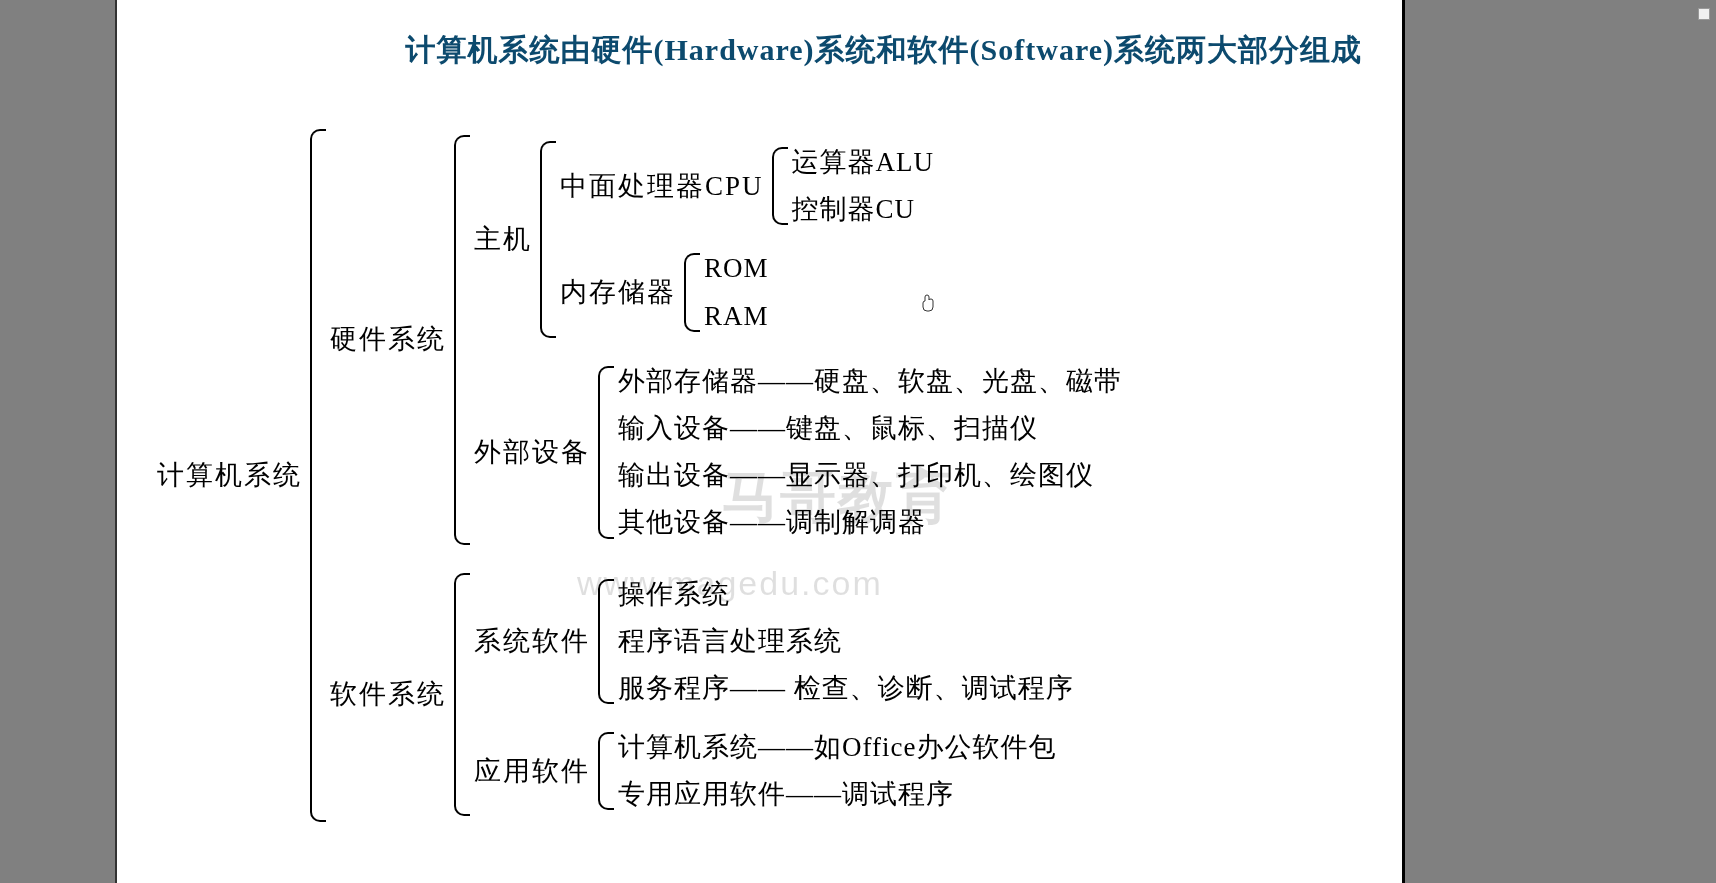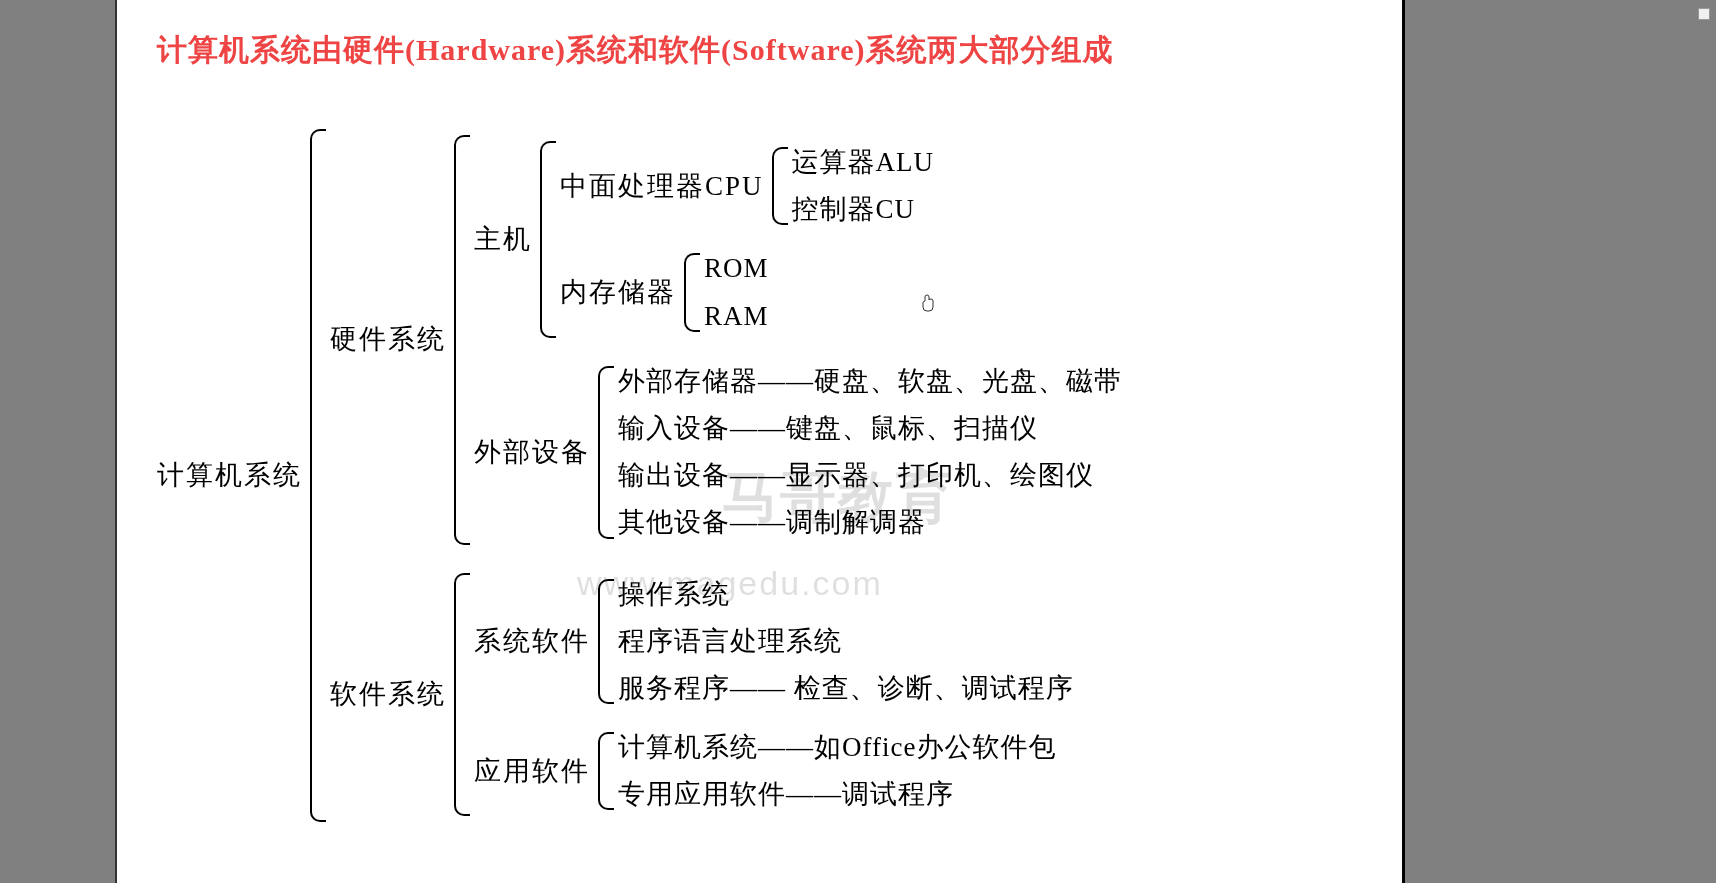--- a/index.html
+++ b/index.html
@@ -17,25 +17,25 @@
     width: 1290px;
     height: 883px;
     background: #ffffff;
     border-left: 2px solid #333;
     border-right: 3px solid #000;
     padding: 20px 40px;
   }
   .title {
     font-size: 30px;
     font-weight: bold;
-    text-align: left;
+    text-align: right;
     margin-top: 10px;
     margin-bottom: 50px;
     letter-spacing: 1px;
-    color: #ef4444;
+    color: #0c4a6e;
   }
   .tree {
     font-size: 27px;
     color: #000;
     line-height: 1.6;
   }
   .node {
     display: flex;
     align-items: center;
   }

